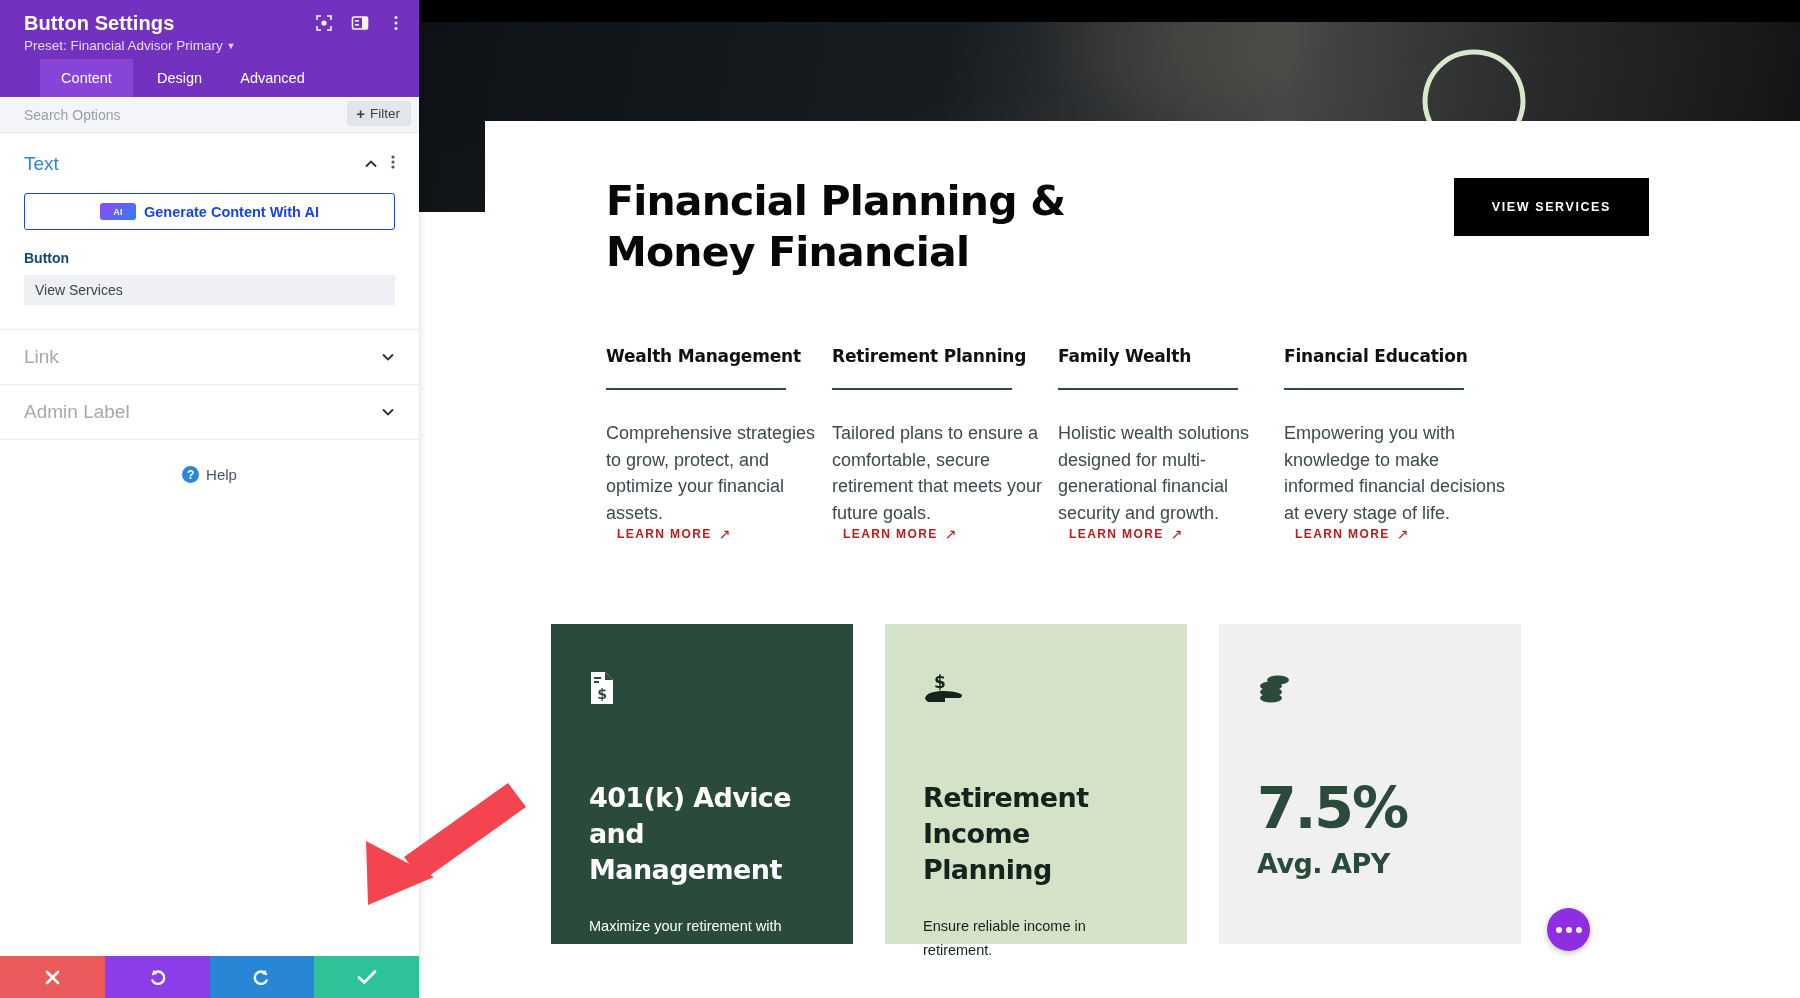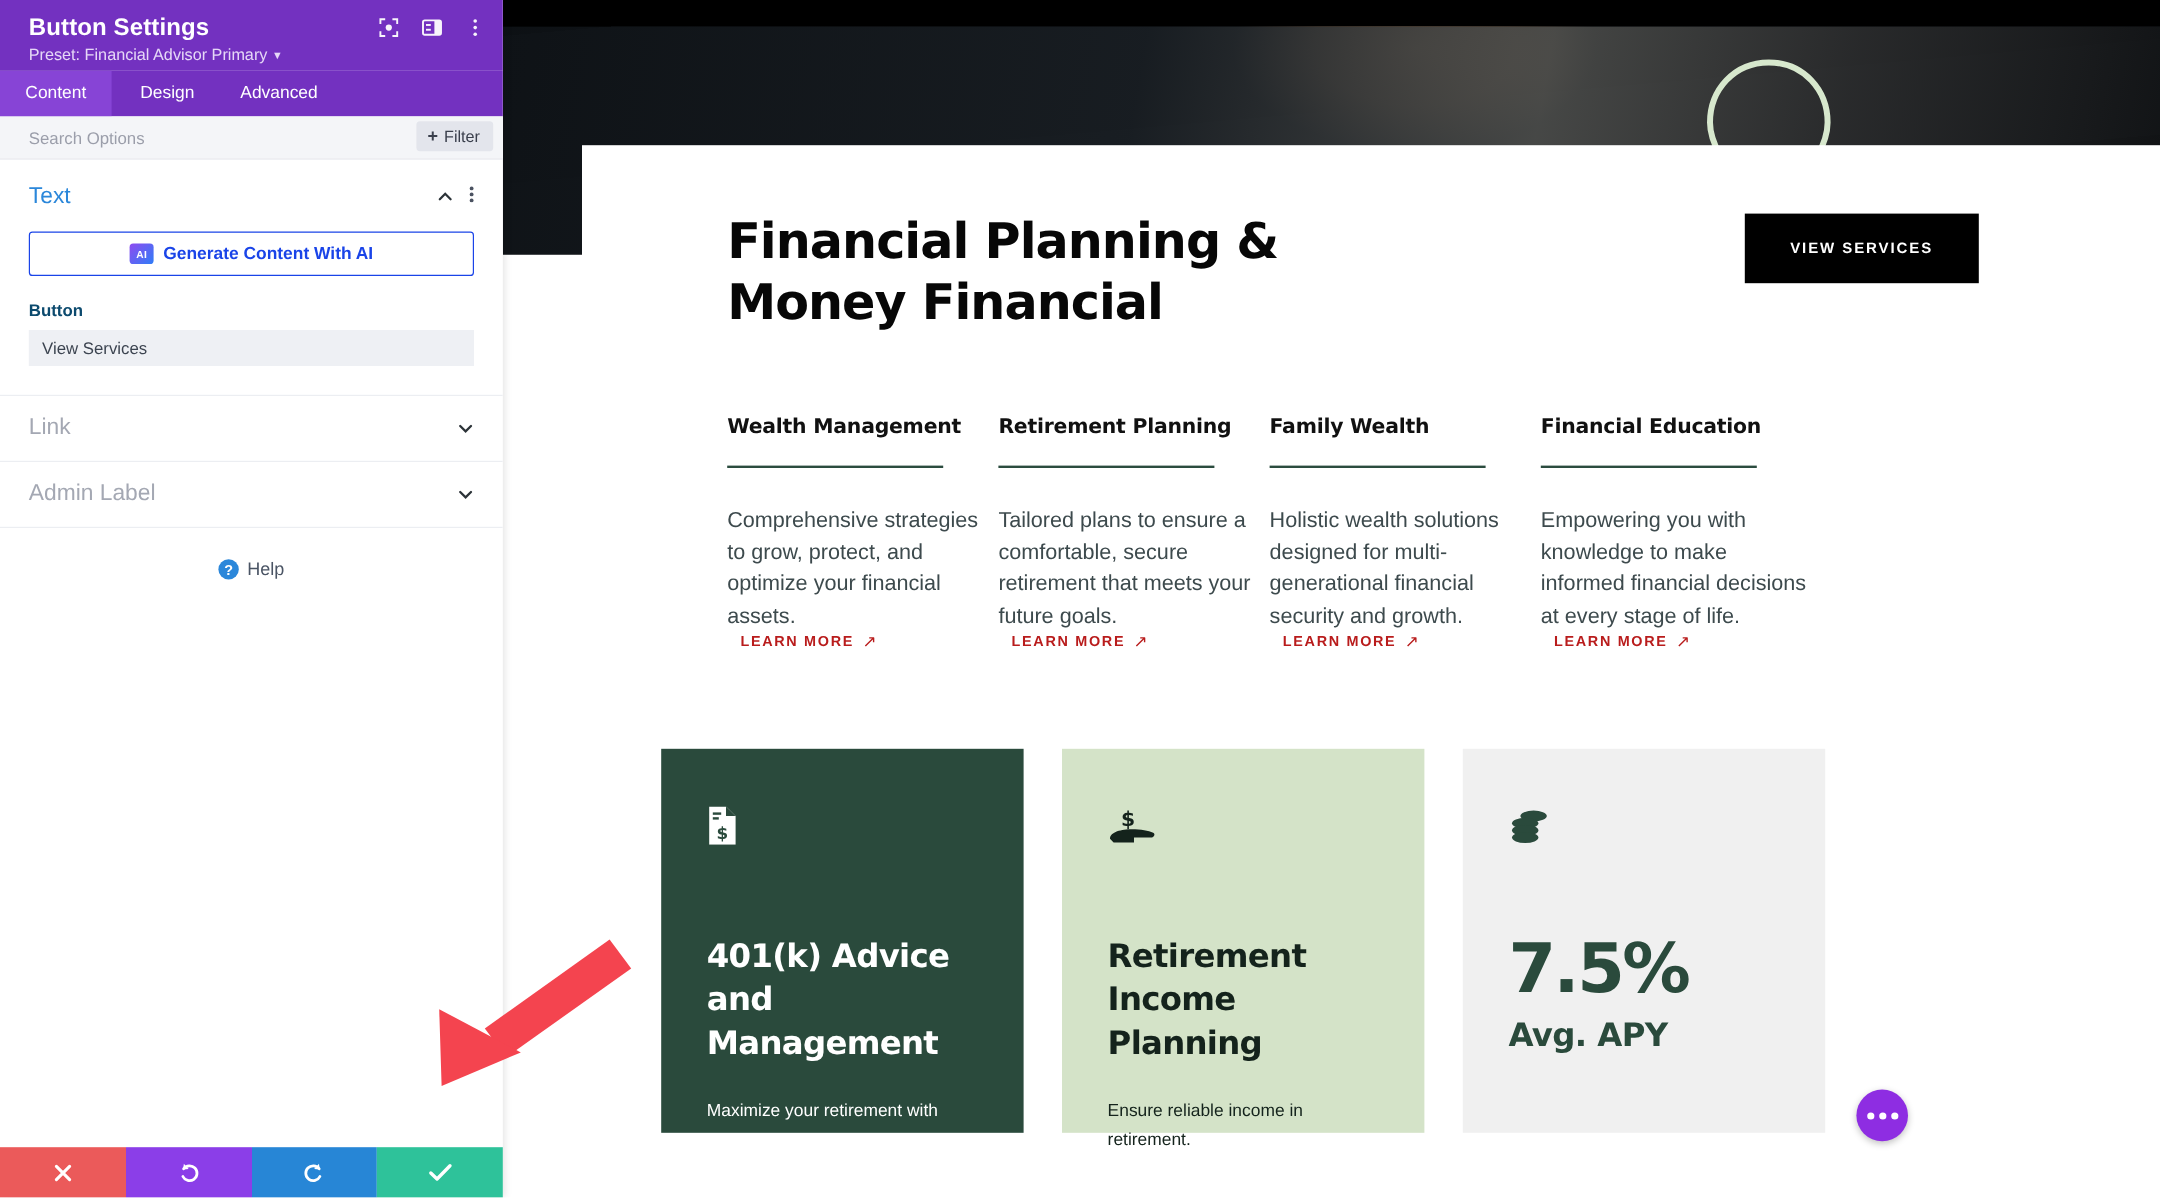--- a/index.html
+++ b/index.html
@@ -34,21 +34,21 @@
     color: #e6d8f7; font-size: 13.5px; margin-top: 4px; line-height: 16px;
   }
   .caret-mini { font-size: 9px; display:inline-block; transform: translateY(-1px); }
   .panel-header-icons {
     position: absolute; right: 14px; top: 14px;
     display: flex; align-items: center; gap: 18px;
   }
   .hdr-icon { width: 18px; height: 18px; opacity: .95; cursor: pointer; display:block; }
 
   .panel-tabs {
-    display: flex; background: #7331c0; height: 38px;
+    display: flex; background: #7331c0; height: 38px; padding-left: 40px;
   }
   .panel-tab {
     flex: 0 0 auto; width: 93px;
     color: #ffffff; font-size: 14.5px;
     display: flex; align-items: center; justify-content: center;
     cursor: pointer;
   }
   .panel-tab.active { background: #8744d6; font-weight: normal; }
 
   .panel-search {
@@ -77,21 +77,21 @@
   .dots-v { cursor: pointer; display:block; }
 
   .ai-btn {
     margin-top: 18px; height: 37px;
     border: 1px solid #1a44e8; border-radius: 3px;
     display: flex; align-items: center; justify-content: center; gap: 8px;
     color: #1a44e8; font-size: 14.5px; font-weight: bold;
     cursor: pointer; background: #fff;
   }
   .ai-chip {
-    width: 20px; height: 17px; border-radius: 3px;
+    width: 36px; height: 17px; border-radius: 3px;
     background: linear-gradient(135deg,#8f4bf0 0%, #2f7df7 100%);
     color: #fff; font-size: 8.5px; font-weight: bold;
     display: flex; align-items: center; justify-content: center;
     letter-spacing: .2px;
   }
 
   .field-label { margin-top: 20px; font-size: 14px; font-weight: bold; color: #0c4a6e; }
   .field-input {
     margin-top: 9px; height: 30px; background: #eef0f4;
     border: none; width: 100%;

